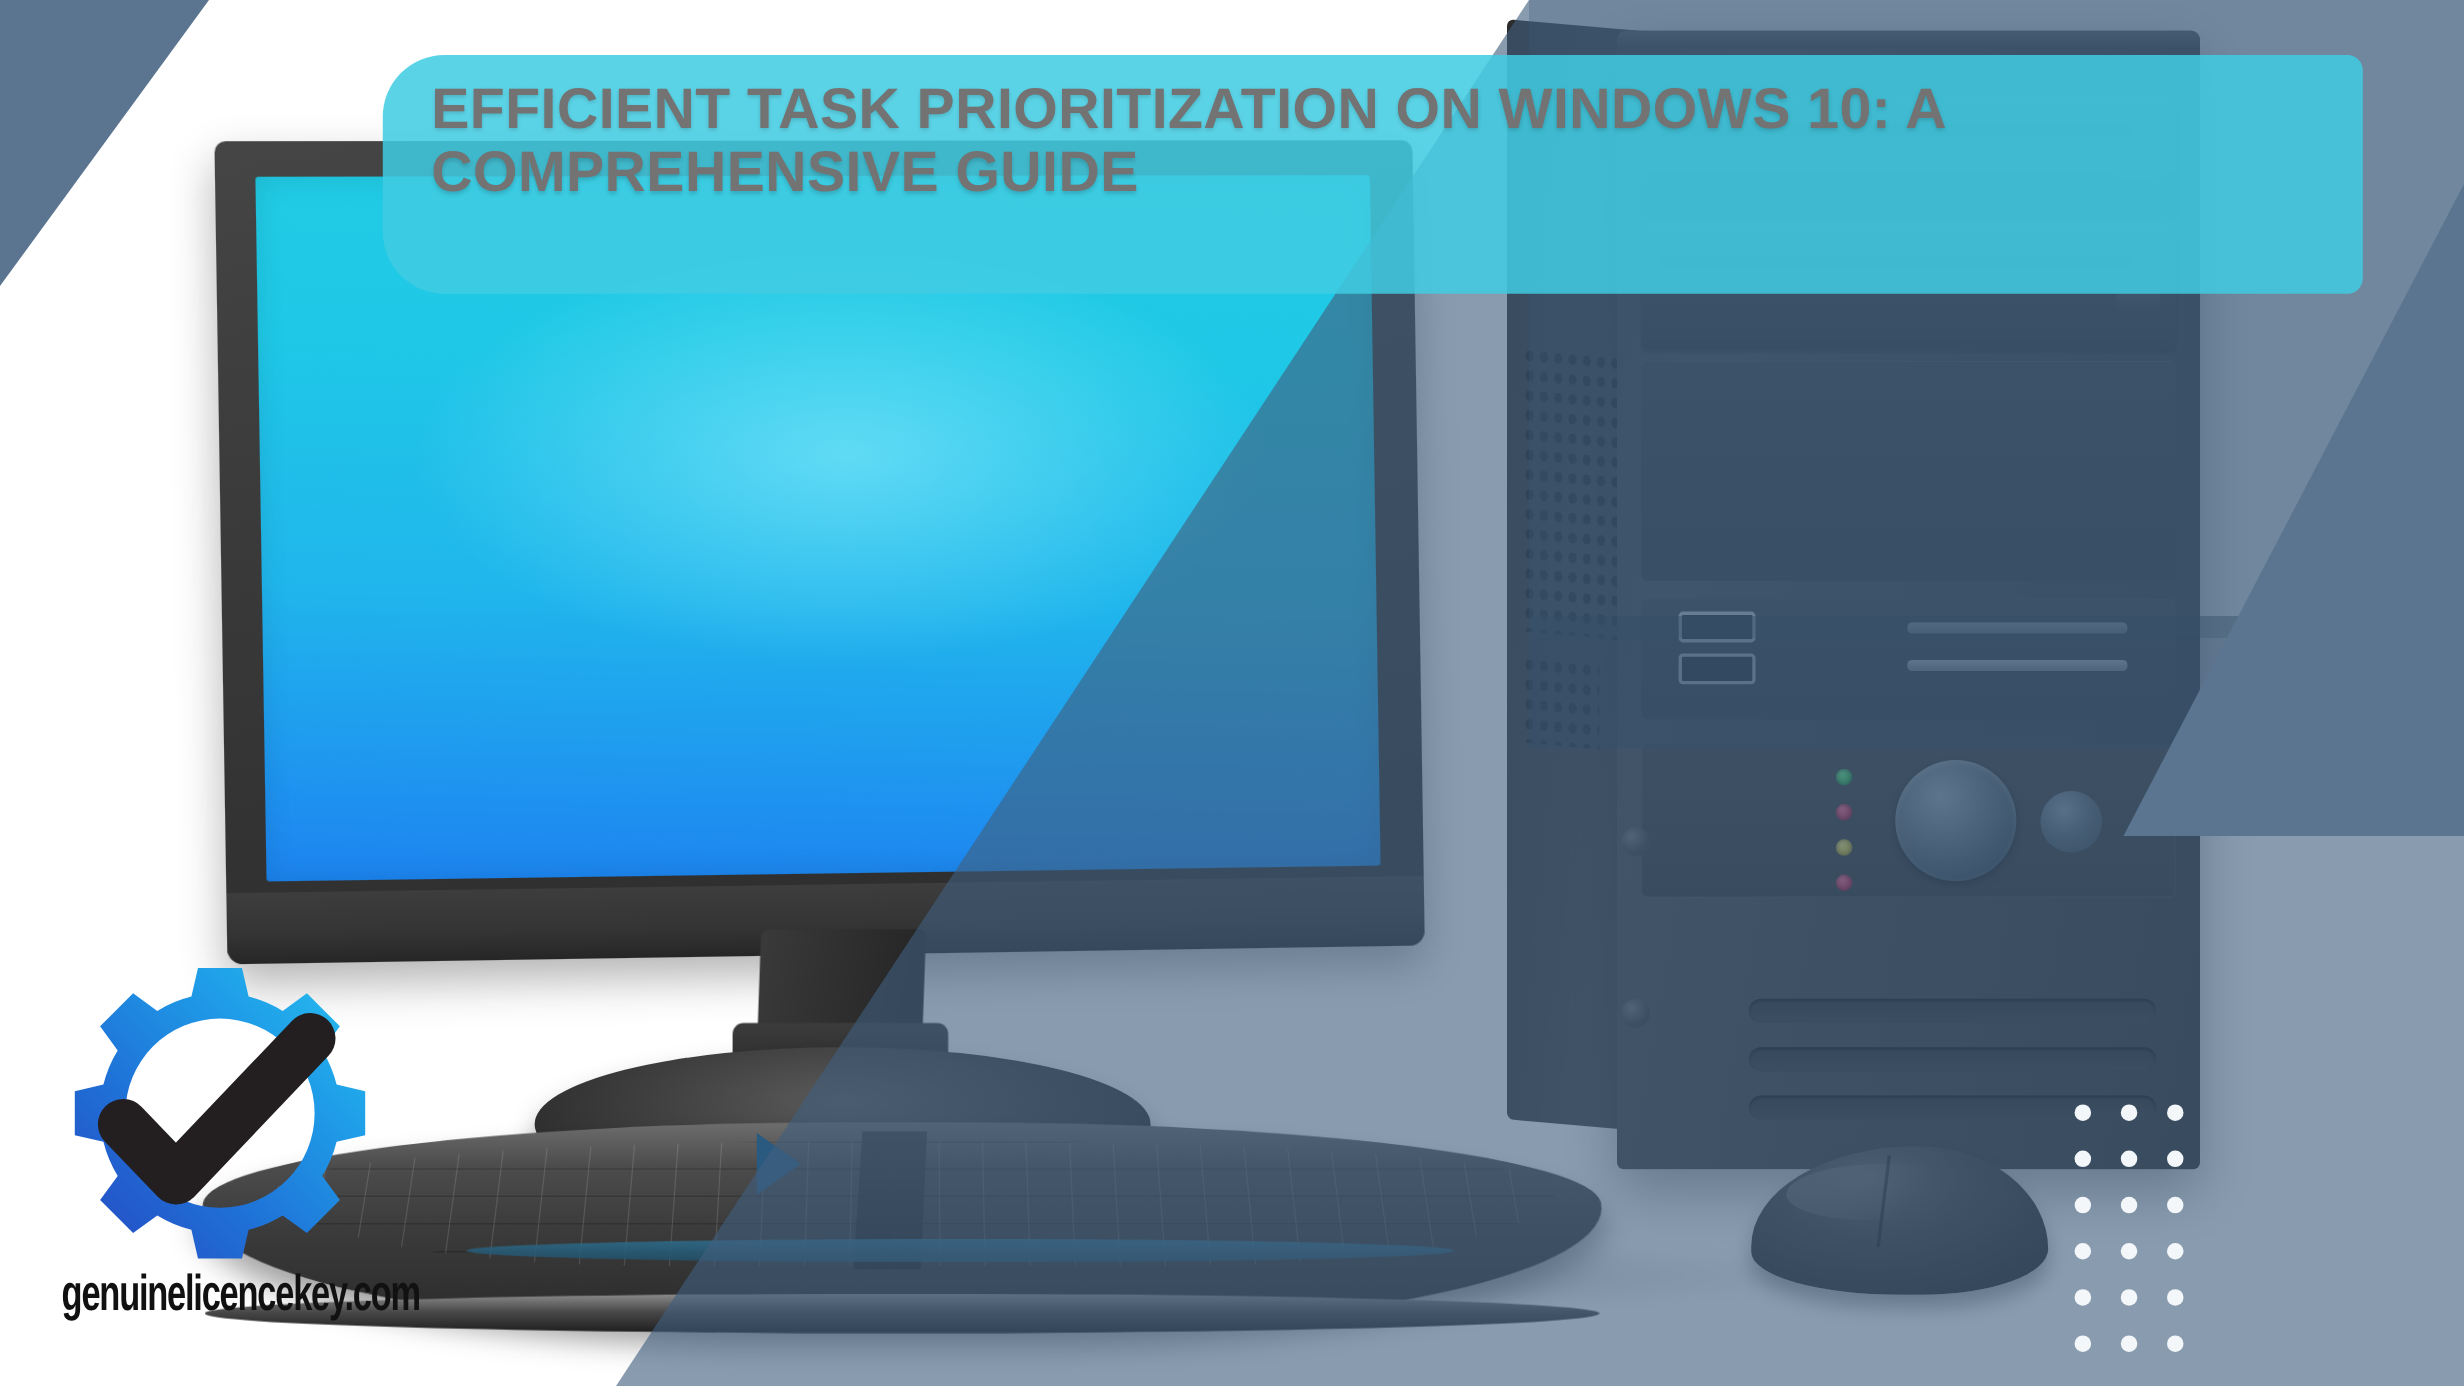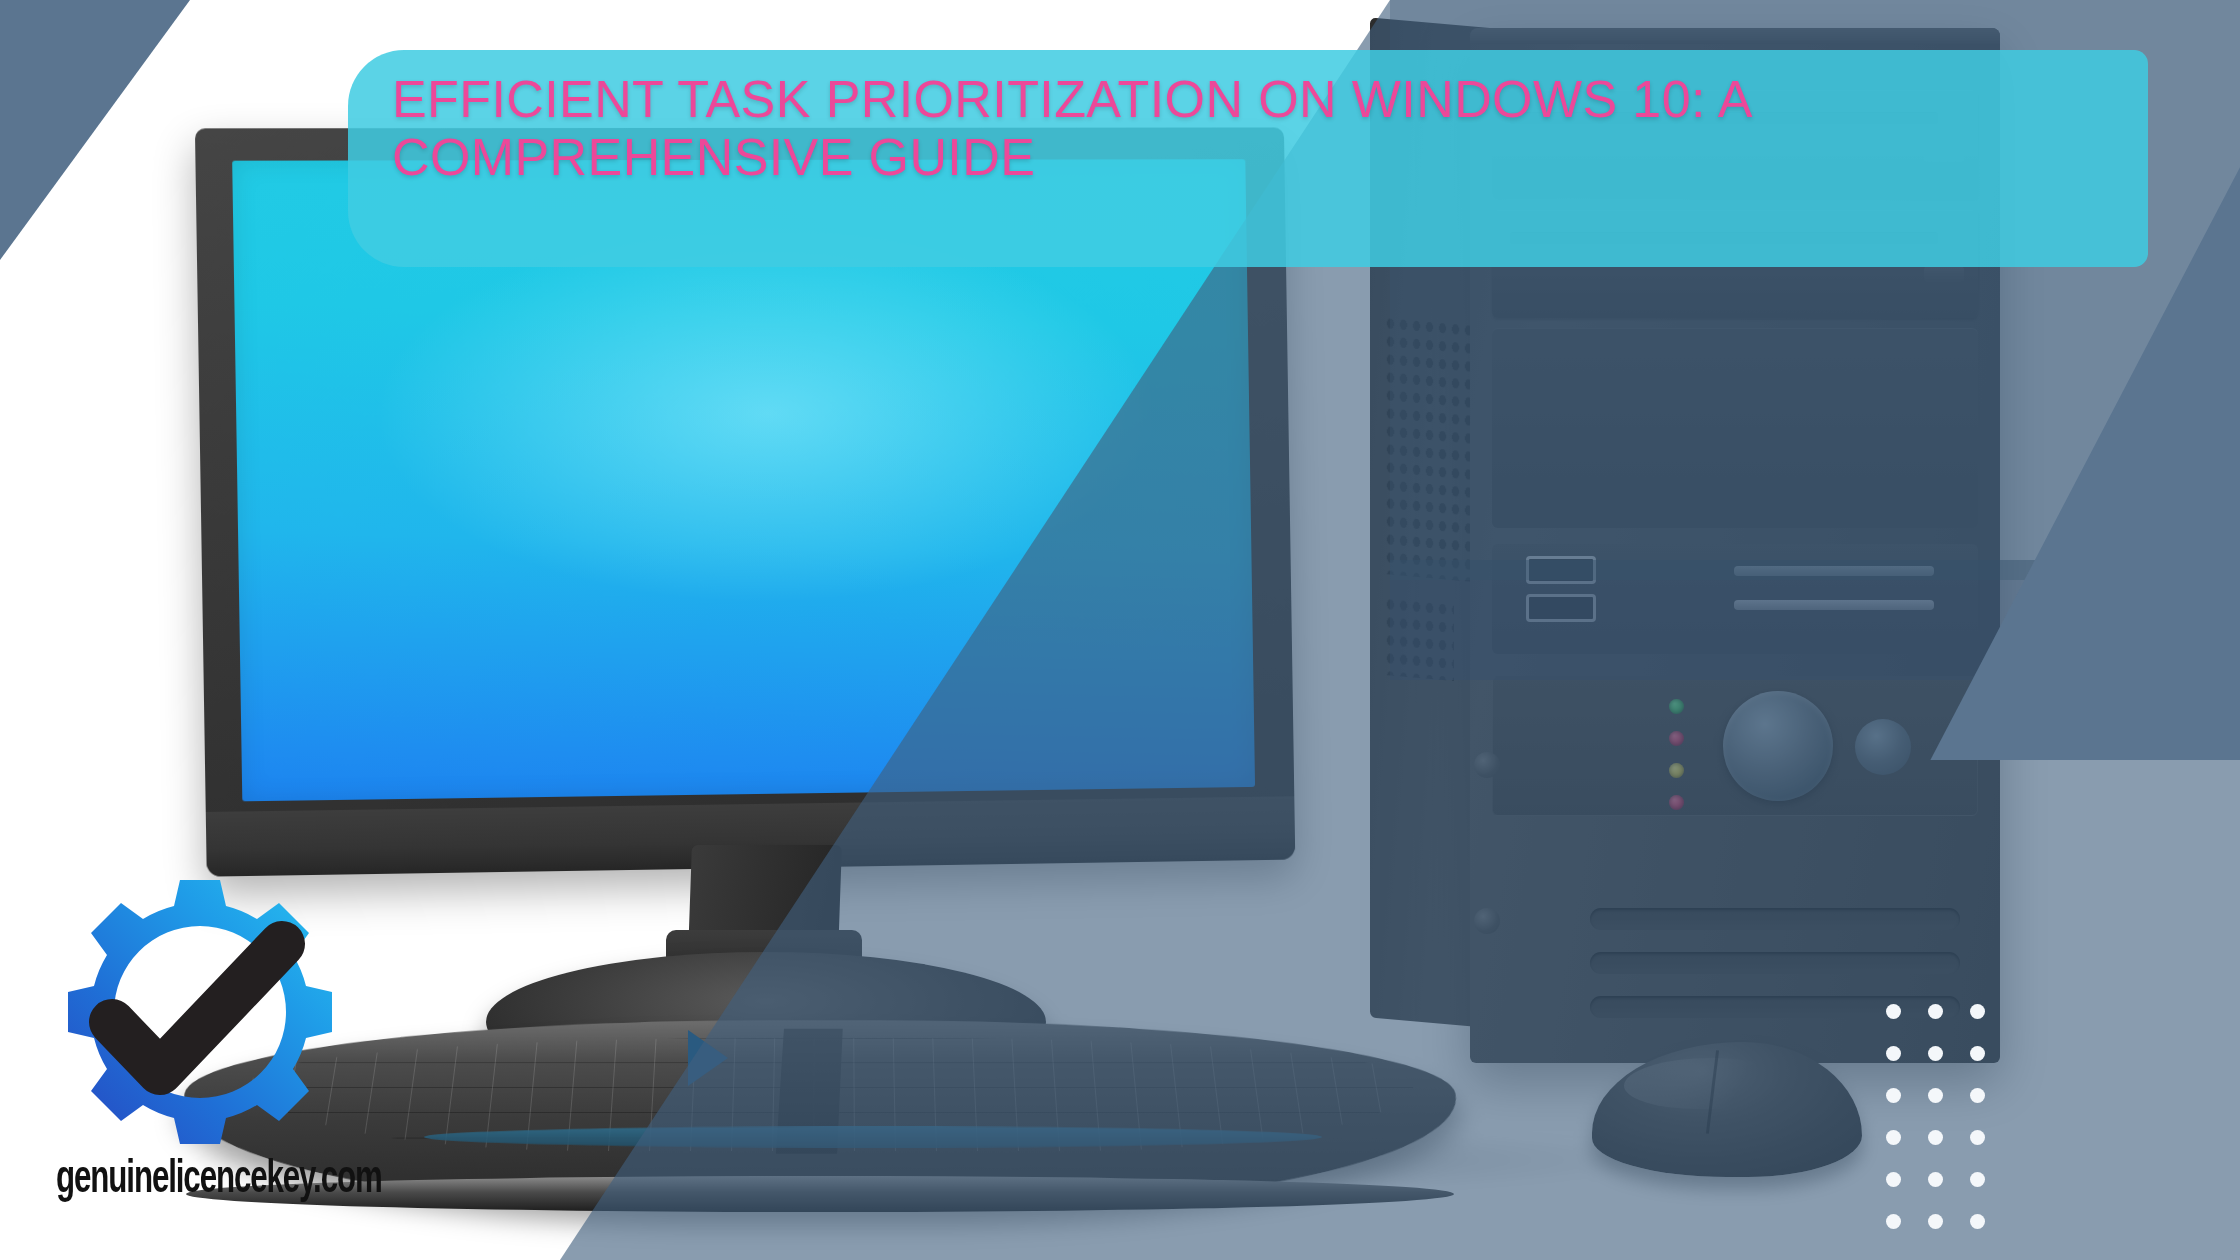--- a/index.html
+++ b/index.html
@@ -254,23 +254,23 @@
   
   .banner{
     position:absolute; left:348px; top:50px; width:1800px; height:217px;
     background:rgba(64,204,226,.86);
     border-radius:56px 14px 14px 56px;
   }
   .banner-inner{
     position:absolute; left:44px; right:40px; top:20px;
   }
   .title{
-    color:#ec4899;
+    color:#737373;
     font-family:"Liberation Sans", sans-serif;
-    font-weight:normal;
+    font-weight:bold;
     font-size:52px;
     line-height:1.12;
     letter-spacing:.4px;
     text-transform:uppercase;
     text-shadow:0 2px 4px rgba(0,0,0,.16);
     max-width:1560px;
   }
 
   
   .logo{ position:absolute; left:50px; top:862px; width:340px; height:360px; }

